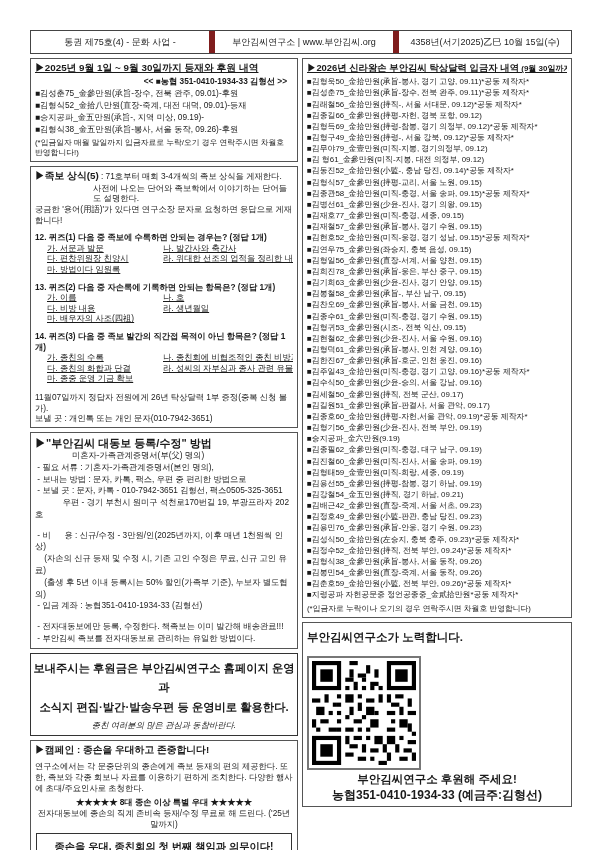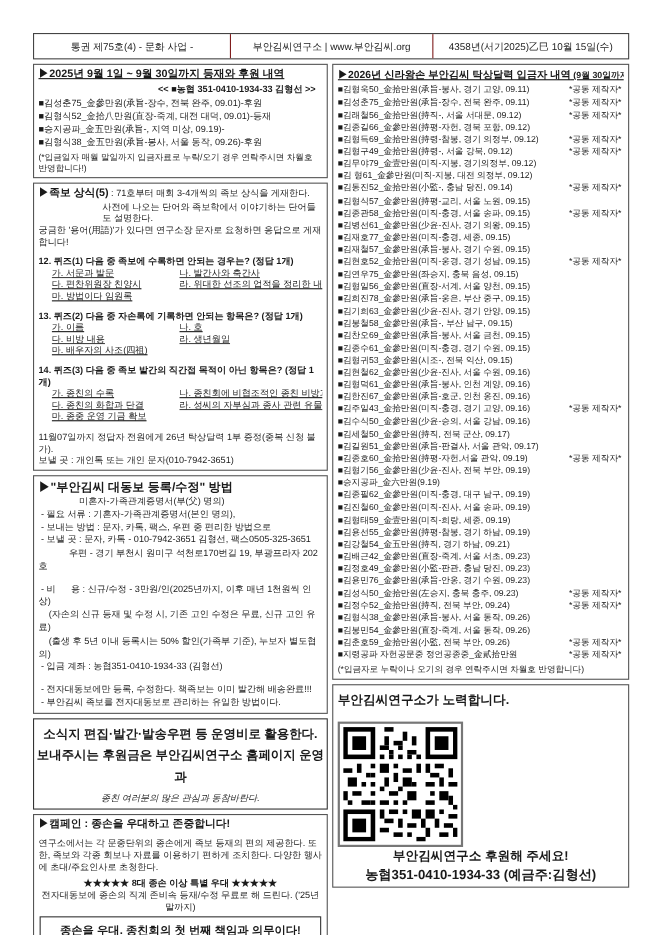--- a/index.html
+++ b/index.html
@@ -2,21 +2,21 @@
 <html><head>
 <meta charset="utf-8">
 <style>
   html,body{margin:0;padding:0;background:#e8e8e8;}
   .page{position:relative;width:600px;height:850px;background:#fff;margin:0 auto;
         font-family:"Liberation Sans",sans-serif;color:#1a1a1a;box-sizing:border-box;
         padding:30px 28px 10px 30px;overflow:hidden;}
   
   .hdr{display:flex;border:1px solid #444;height:22px;align-items:stretch;font-size:9px;}
   .hdr-cell{display:flex;align-items:center;justify-content:center;box-sizing:border-box;padding:0 4px;white-space:nowrap;overflow:hidden;text-align:right;}
-  .hdr-cell+.hdr-cell{border-left:1px solid #7f1d1d;}
+  .hdr-cell+.hdr-cell{border-left:6px solid #7f1d1d;}
   .hc1{width:178px;}.hc2{width:184px;}.hc3{flex:1;}
   
   .cols{display:flex;gap:4px;margin-top:4px;align-items:flex-start;}
   .col{display:flex;flex-direction:column;}
   .col-l{width:268px;}
   .col-r{width:270px;}
   .box{border:1px solid #555;box-sizing:border-box;padding:3px 4px;margin-bottom:4px;
        font-size:8.3px;line-height:1.28;}
   .sec-title{font-weight:bold;font-size:9.8px;}
   .u{text-decoration:underline;}
@@ -30,22 +30,22 @@
   .q-opts span{white-space:nowrap;overflow:hidden;text-decoration:underline;}
   .prize{margin-top:8px;}
   .reg-line{white-space:pre-wrap;min-height:9px;line-height:1.42;}
   .fund-box{border:1.5px solid #333;text-align:center;padding:5px 2px 3px;margin-bottom:4px;}
   .fund-box .big{font-weight:bold;font-size:11.3px;line-height:1.75;}
   .fund-box .tagline{font-style:italic;font-size:8.3px;margin:2px 0 1px;}
   .stars{text-align:center;font-weight:bold;margin-top:4px;}
   .center{text-align:center;}
   .inset-box{border:1px solid #333;text-align:center;font-weight:bold;font-size:10.3px;
              padding:6px 2px;margin:4px 1px 2px;}
-  .cal-row{display:flex;justify-content:space-between;white-space:nowrap;overflow:hidden;
-           font-size:7.9px;line-height:11.15px;gap:26px;}
+  .cal-row{display:flex;justify-content:flex-start;white-space:nowrap;overflow:hidden;
+           font-size:7.9px;line-height:11.15px;}
   .cal-row .tag{flex:none;padding-right:2px;}
   .cal-title-wrap{margin-bottom:2px;white-space:nowrap;overflow:hidden;}
   .cal-date{font-size:8px;font-weight:bold;text-decoration:underline;}
   .inst-head{font-weight:bold;font-size:11.5px;margin:4px 0 8px;}
   .inst-flex{display:flex;justify-content:space-between;}
   .inst-lines{font-size:8.6px;line-height:1.45;}
   .cafe-title{font-weight:bold;font-size:16px;margin-top:3px;}
   .cafe-url{font-size:7.5px;color:#222;margin:1px 0 2px;}
   .org-name{font-weight:bold;font-size:15px;margin-top:2px;}
   .url1{font-weight:bold;font-size:13.5px;margin-top:3px;}
@@ -145,22 +145,22 @@
             <div class="reg-line">    (자손의 신규 등재 및 수정 시, 기존 고인 수정은 무료, 신규 고인 유료)</div>
             <div class="reg-line">    (출생 후 5년 이내 등록시는 50% 할인(가족부 기준), 누보자 별도협의)</div>
             <div class="reg-line"> - 입금 계좌 : 농협351-0410-1934-33 (김형선)</div>
             <div class="reg-line"></div>
             <div class="reg-line"> - 전자대동보에만 등록, 수정한다. 책족보는 이미 발간해 배송완료!!!</div>
             <div class="reg-line"> - 부안김씨 족보를 전자대동보로 관리하는 유일한 방법이다.</div>
           </div>
       </section>
 
       <section class="fund-box">
+        <div class="big">보내주시는 후원금은 부안김씨연구소 홈페이지 운영과</div>
         <div class="big">소식지 편집·발간·발송우편 등 운영비로 활용한다.</div>
-        <div class="big">보내주시는 후원금은 부안김씨연구소 홈페이지 운영과</div>
         <div class="tagline">종친 여러분의 많은 관심과 동참바란다.</div>
       </section>
 
       <section class="box">
         <div class="sec-title">▶캠페인 : 종손을 우대하고 존중합니다!</div>
         <div style="margin-top:5px;">연구소에서는 각 문중단위의 종손에게 족보 등재의 편의 제공한다. 또한, 족보와 각종 회보나 자료를 이용하기 편하게 조치한다. 다양한 행사에 초대/주요인사로 초청한다.</div>
         <div class="stars">★★★★★ 8대 종손 이상 특별 우대 ★★★★★</div>
         <div class="center">전자대동보에 종손의 직계 존비속 등재/수정 무료로 해 드린다. ('25년말까지)</div>
         <div class="inset-box">종손을 우대. 종친회의 첫 번째 책임과 의무이다!</div>
       </section>

